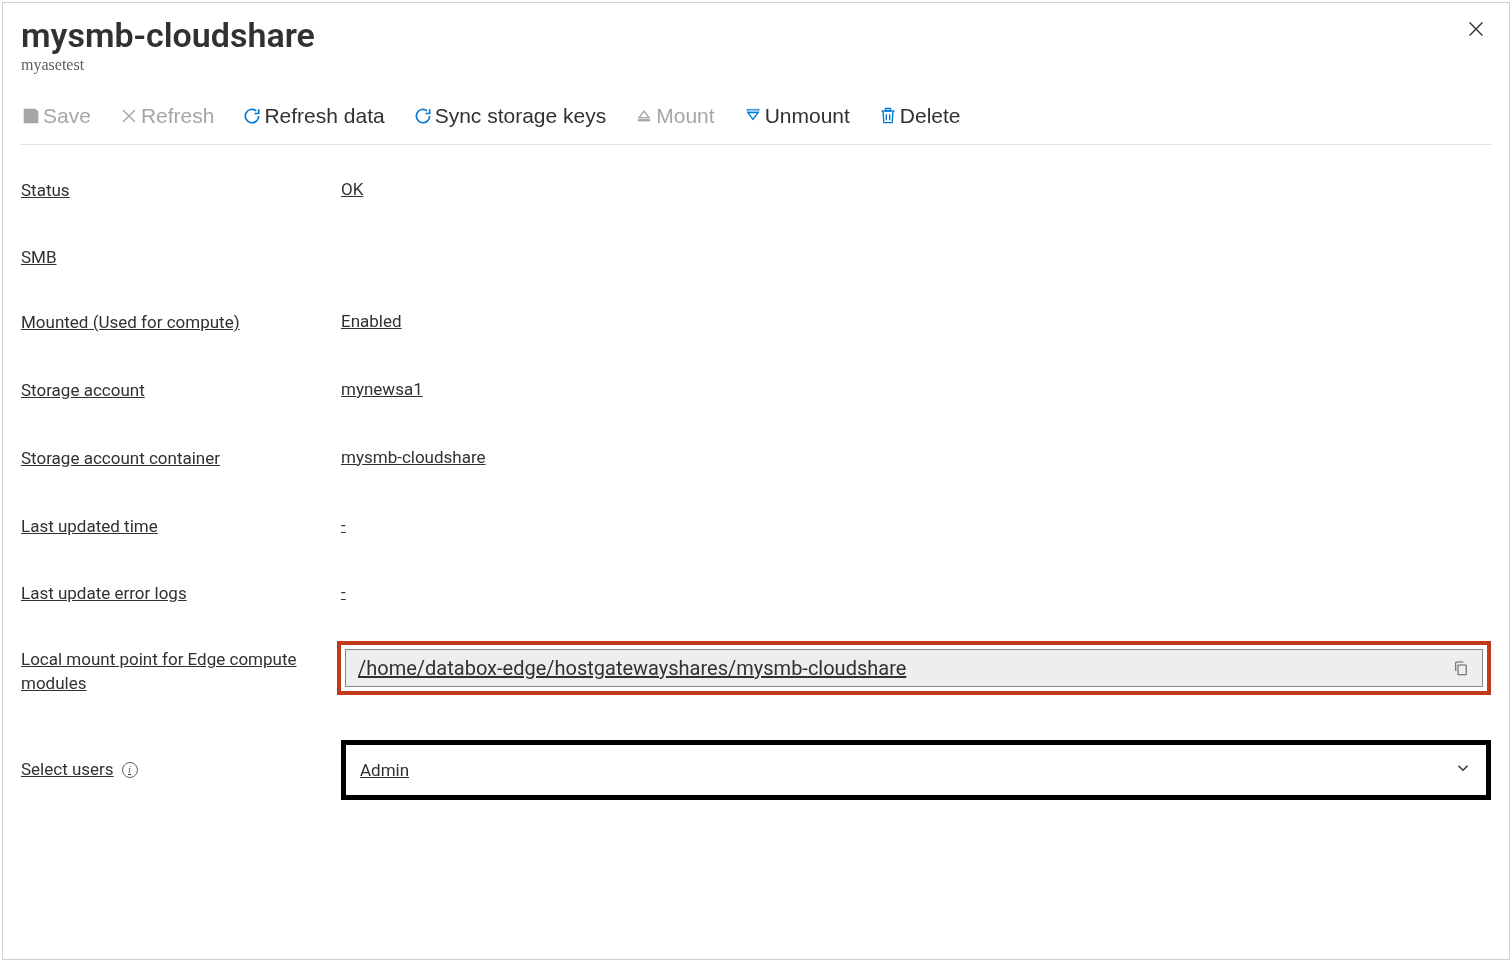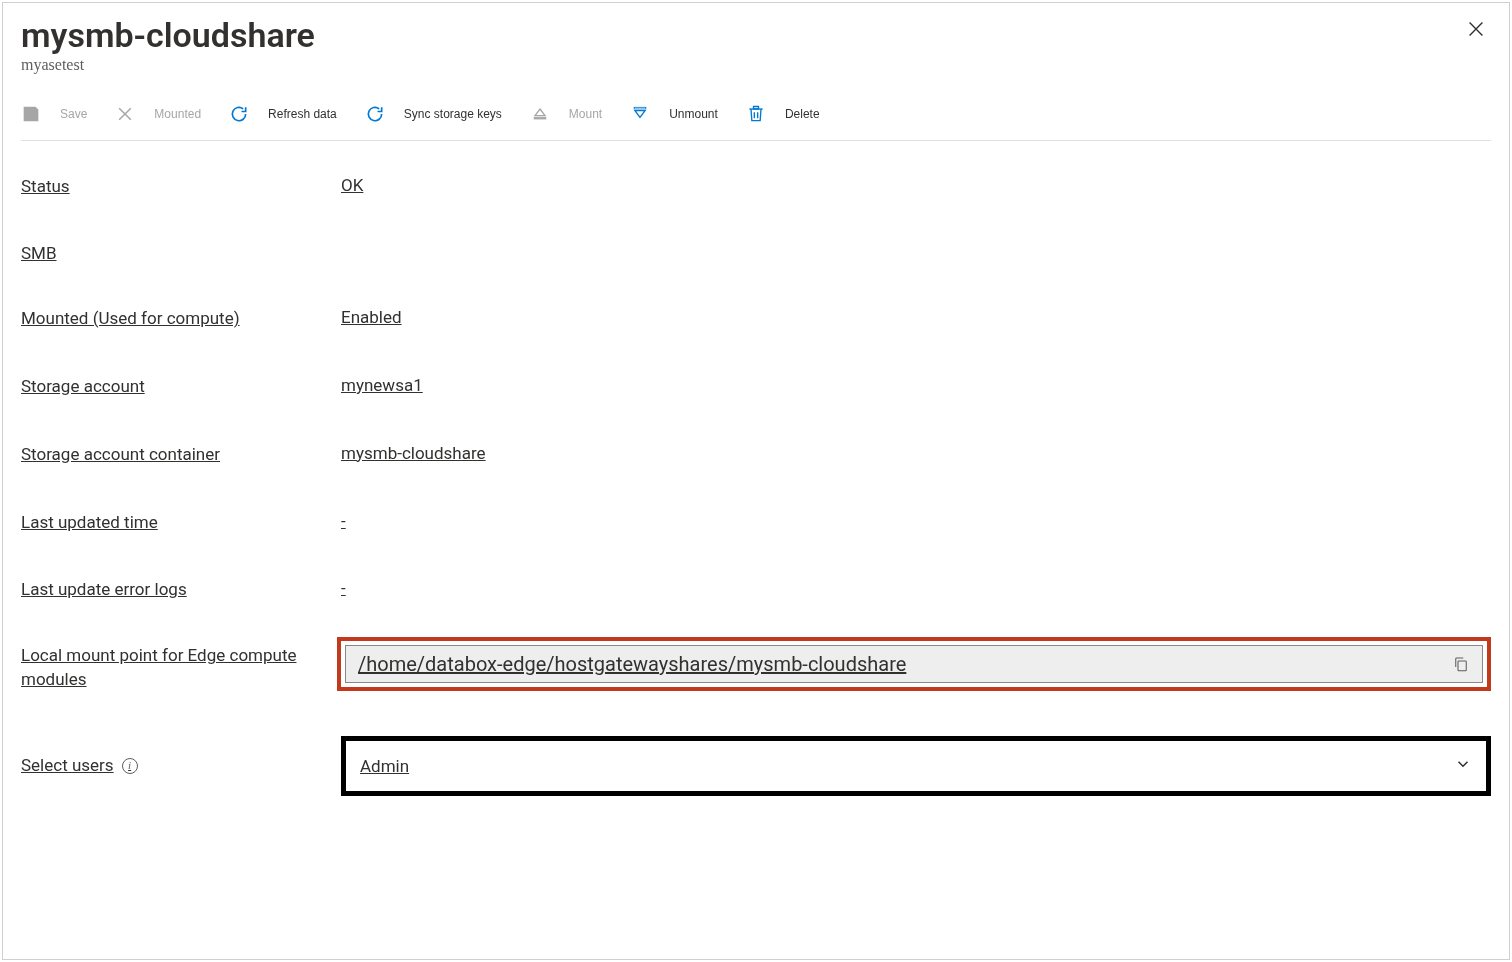--- a/index.html
+++ b/index.html
@@ -49,22 +49,22 @@
   display: flex;
   align-items: center;
   gap: 28px;
   margin-top: 28px;
   padding-bottom: 14px;
   border-bottom: 1px solid #e0e0e0;
 }
 .tool-btn {
   display: inline-flex;
   align-items: center;
-  gap: 19px;
-  font-size: 12px;
+  gap: 2px;
+  font-size: 21px;
   background: none;
   border: none;
   cursor: pointer;
   color: #323130;
   padding: 2px 0;
 }
 .tool-btn.disabled { color: #a6a6a6; cursor: default; }
 .tool-btn .icon { display: inline-flex; width: 20px; height: 20px; align-items: center; justify-content: center; }
 .tool-btn.blue-icon .icon svg { stroke: #0078d4; fill: none; }
 .tool-btn.disabled .icon svg { stroke: #a6a6a6; fill: #a6a6a6; }
@@ -176,21 +176,21 @@
           </svg>
       </span>
       <span>Save</span>
     </button>
     <button class="tool-btn disabled">
       <span class="icon">
         <svg viewBox="0 0 24 24" stroke="#a6a6a6" fill="none" stroke-width="1.8">
             <path d="M5 5 L19 19 M19 5 L5 19"></path>
           </svg>
       </span>
-      <span>Mounted</span>
+      <span>Refresh</span>
     </button>
     <button class="tool-btn blue-icon">
       <span class="icon">
         <svg viewBox="0 0 24 24" stroke="#0078d4" fill="none" stroke-width="2">
             <path d="M20 12a8 8 0 1 1-3-6.2"></path>
             <path d="M20 4v5h-5"></path>
           </svg>
       </span>
       <span>Refresh data</span>
     </button>

